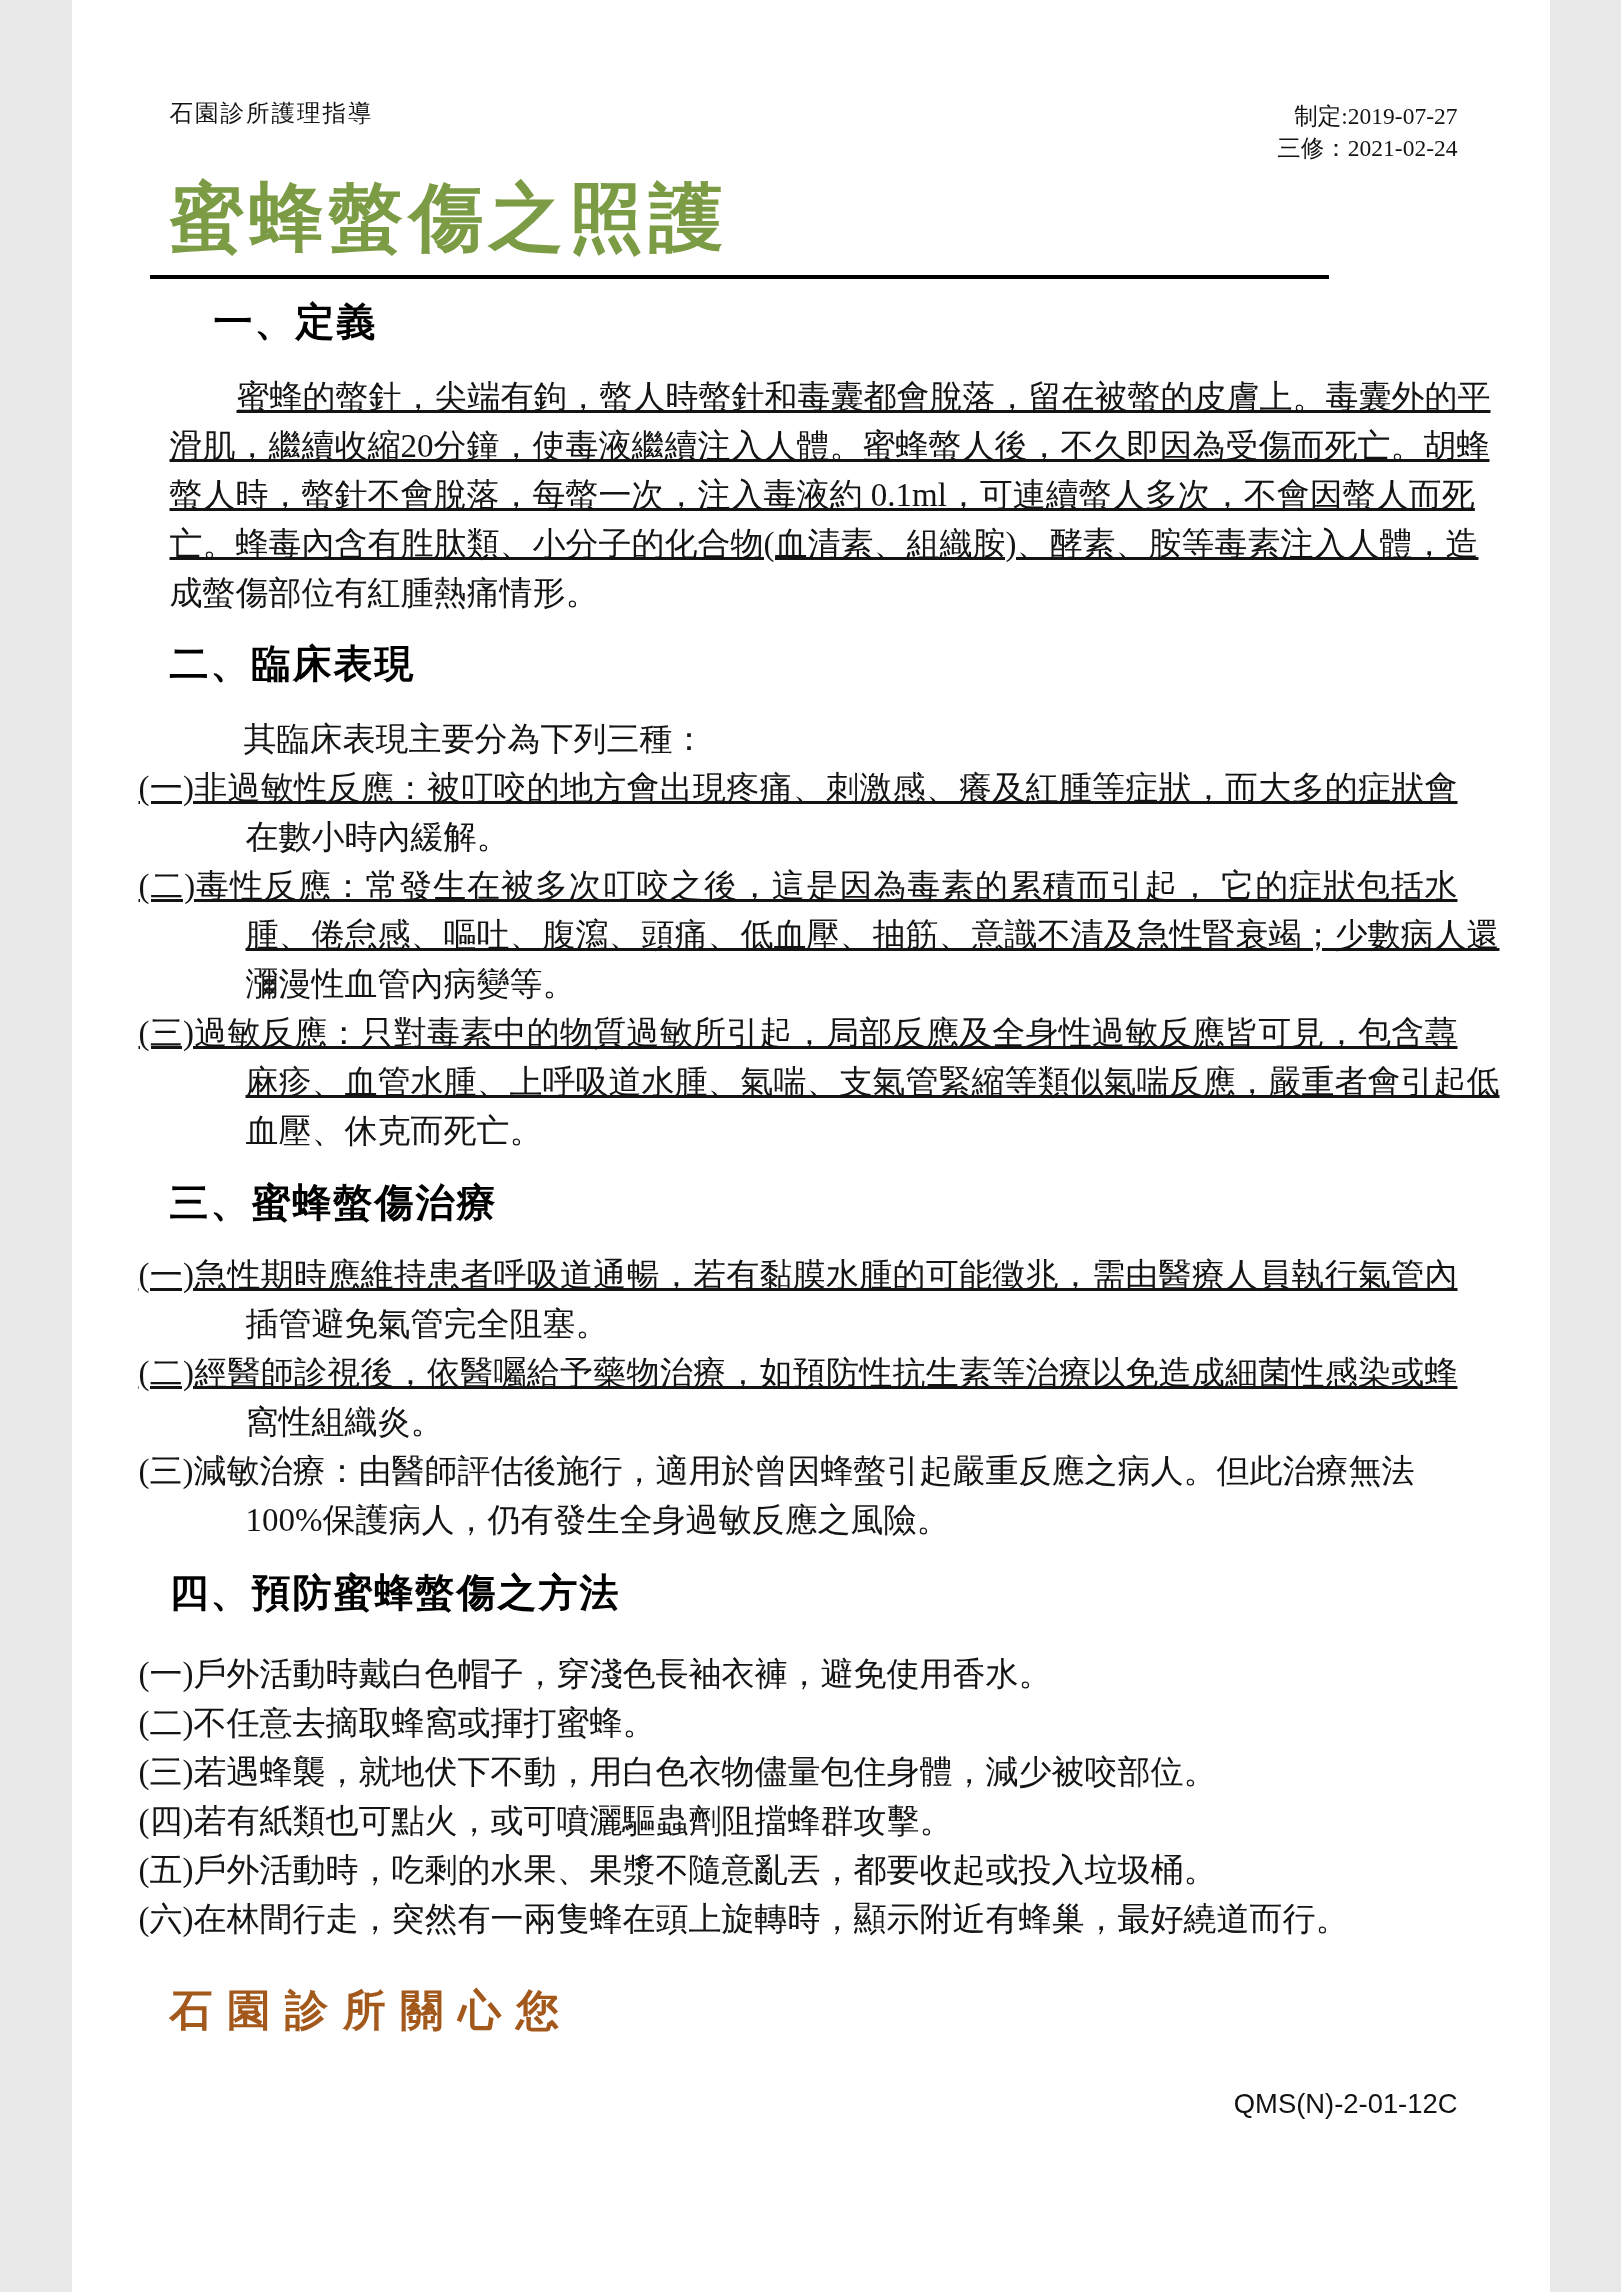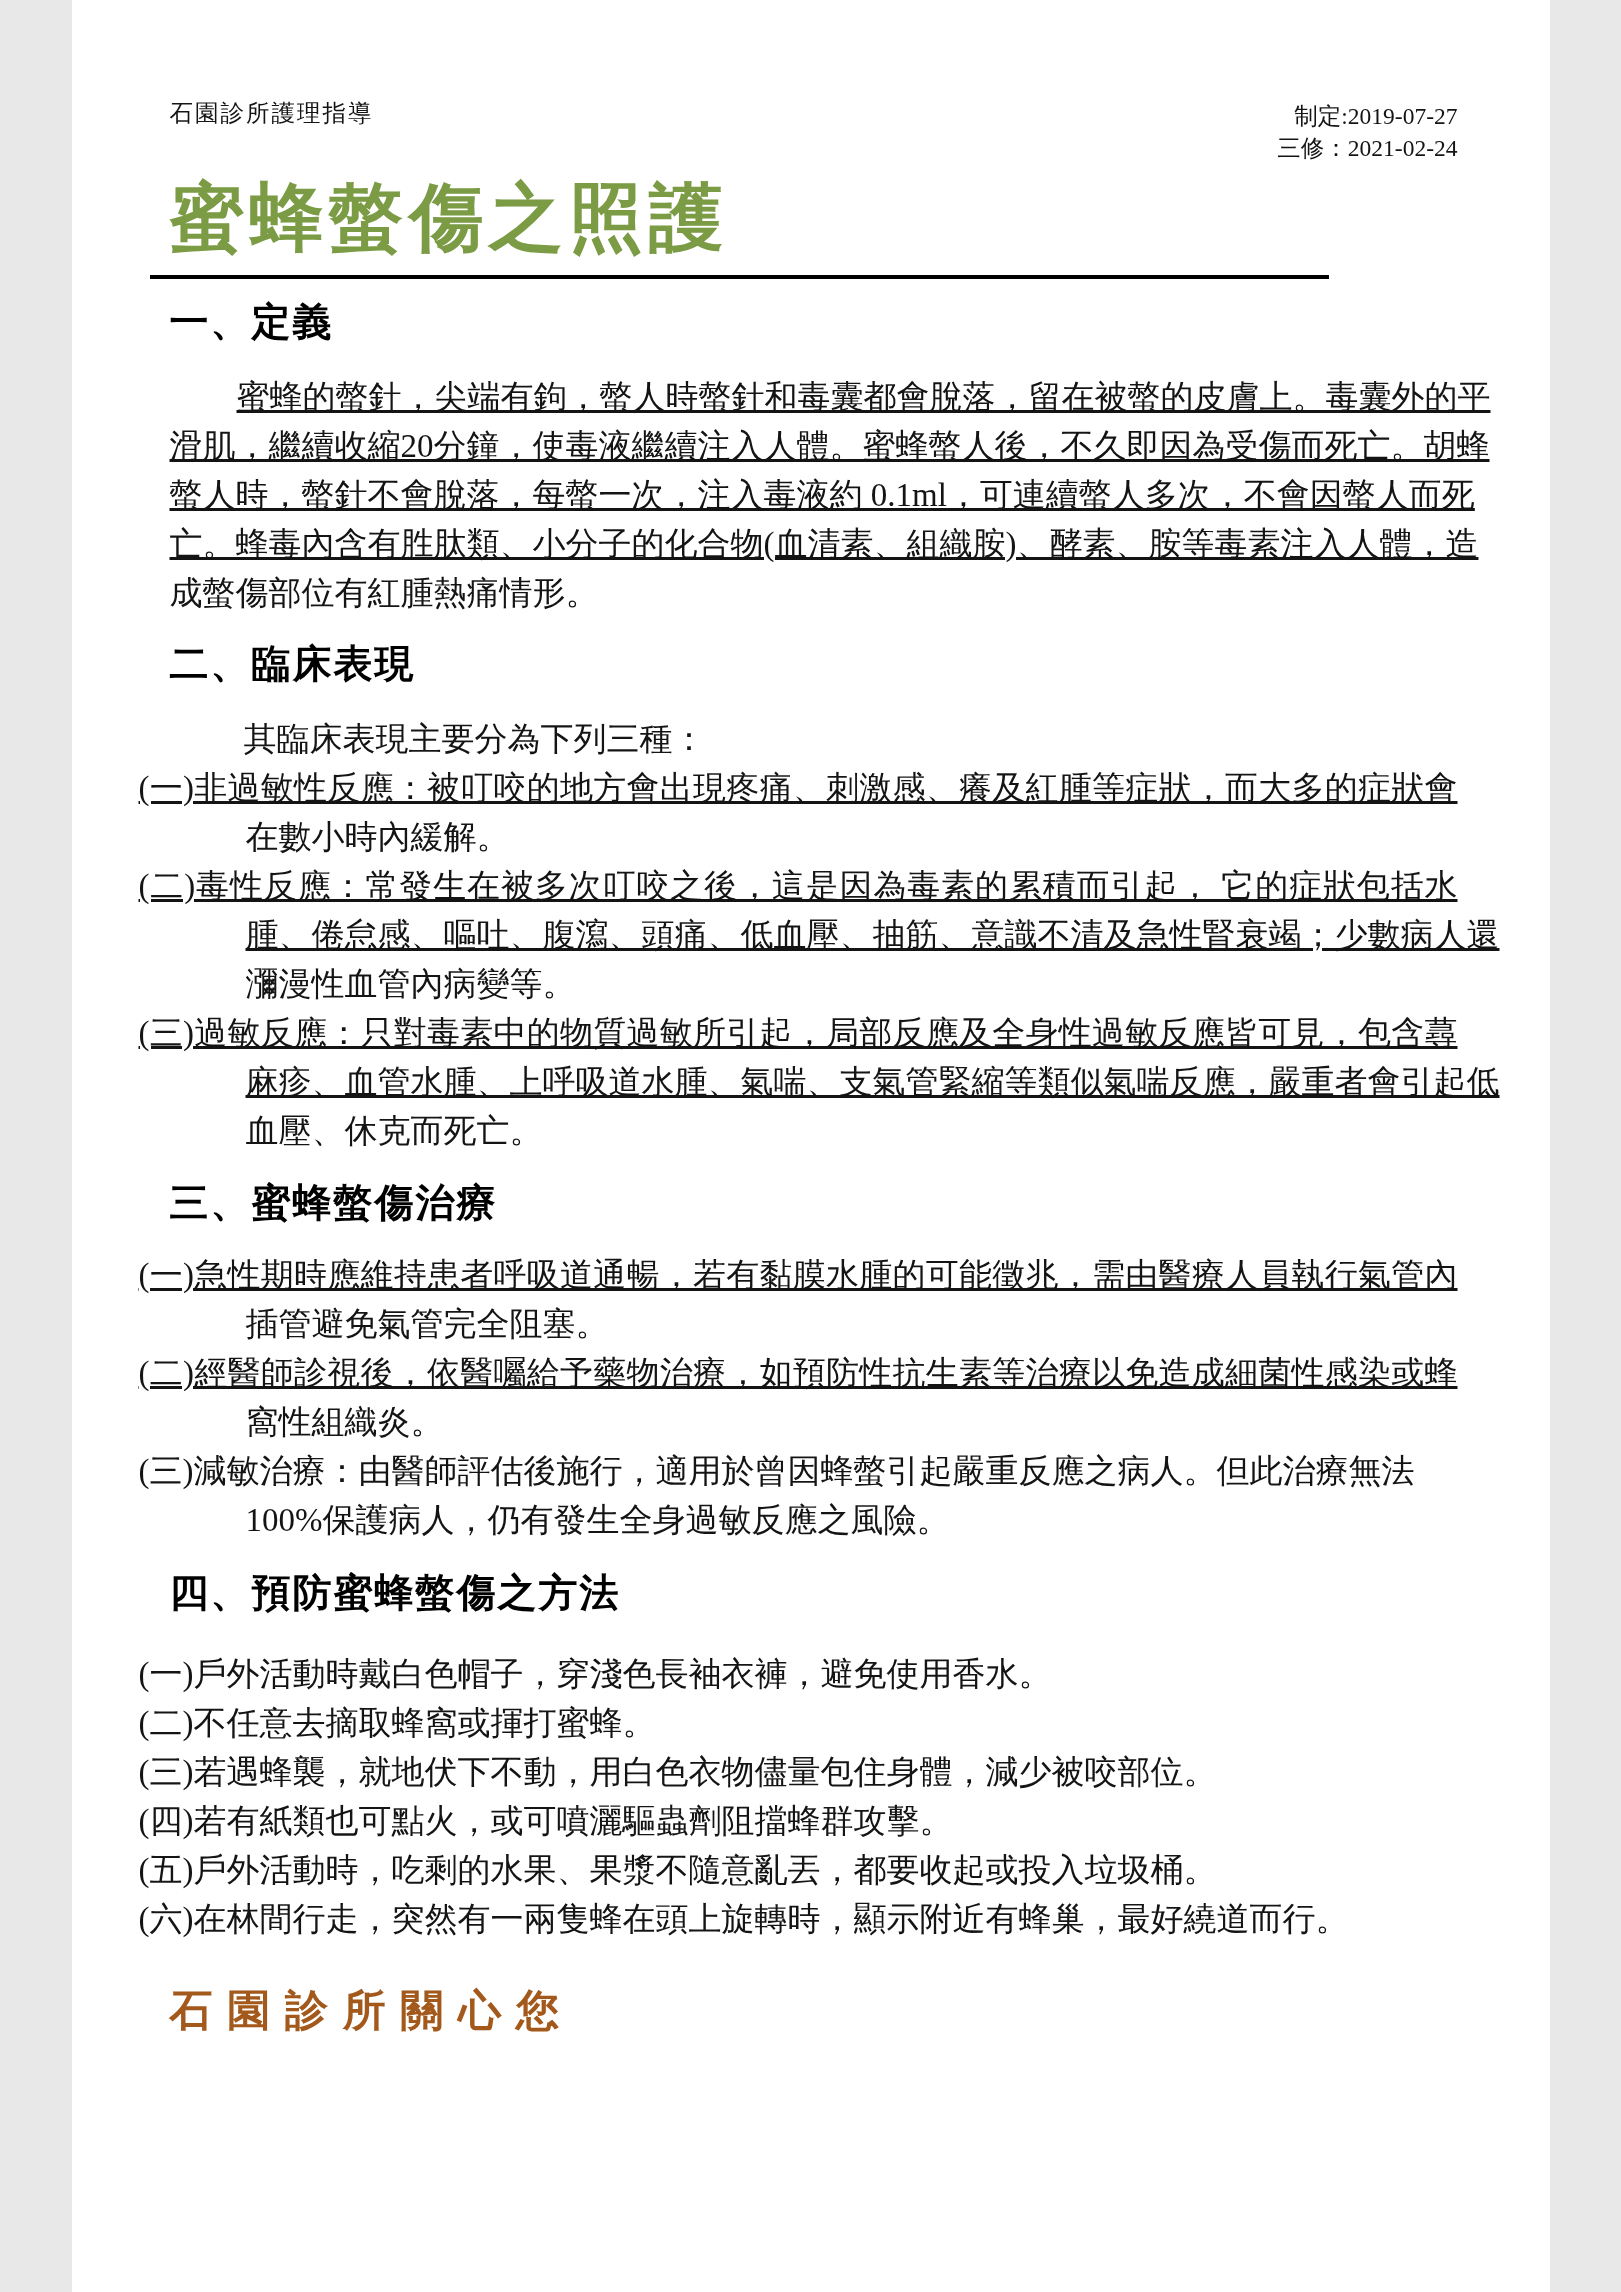--- a/index.html
+++ b/index.html
@@ -29,21 +29,21 @@
   .divider { margin-top:17.6px; margin-left:-19.6px; width:1179px; height:3.9px; background:#000; }
   
   .section-heading { font-size:39px; line-height:41px; font-weight:bold; color:#000; letter-spacing:2px; white-space:nowrap; }
   .line { font-size:33px; line-height:49px; white-space:nowrap; }
   .full { text-align-last:justify;text-decoration:underline; }
   .para-first { margin-left:67px; }
   .para-cont  { margin-left:0; }
   .intro      { margin-left:74px; }
   .item-first { margin-left:-31px; }
   .item-cont  { margin-left:76px; }
-  .s1 .section-heading { margin-top:21.6px; }
+  .s1 .section-heading { margin-top:21.6px;margin-left:44px; }
   .s1 .section-body    { margin-top:31px; }
   .s2 .section-heading { margin-top:25.5px; }
   .s2 .section-body    { margin-top:31px; }
   .s3 .section-heading { margin-top:25.5px; }
   .s3 .section-body    { margin-top:28px; }
   .s4 .section-heading { margin-top:27.4px; }
   .s4 .section-body    { margin-top:37px; }
   
   .clinic-footer {
     margin-top:43px;
@@ -124,15 +124,16 @@
           <div class="line item-first">(三)若遇蜂襲，就地伏下不動，用白色衣物儘量包住身體，減少被咬部位。</div>
           <div class="line item-first">(四)若有紙類也可點火，或可噴灑驅蟲劑阻擋蜂群攻擊。</div>
           <div class="line item-first">(五)戶外活動時，吃剩的水果、果漿不隨意亂丟，都要收起或投入垃圾桶。</div>
           <div class="line item-first">(六)在林間行走，突然有一兩隻蜂在頭上旋轉時，顯示附近有蜂巢，最好繞道而行。</div>
         </div>
       </section>
     </div>
 
   <div class="clinic-footer">石 園 診 所 關 心 您</div>
 
+  <div class="doc-code">QMS(N)-2-01-12C</div>
 
 </div>
 
 
 </body></html>

